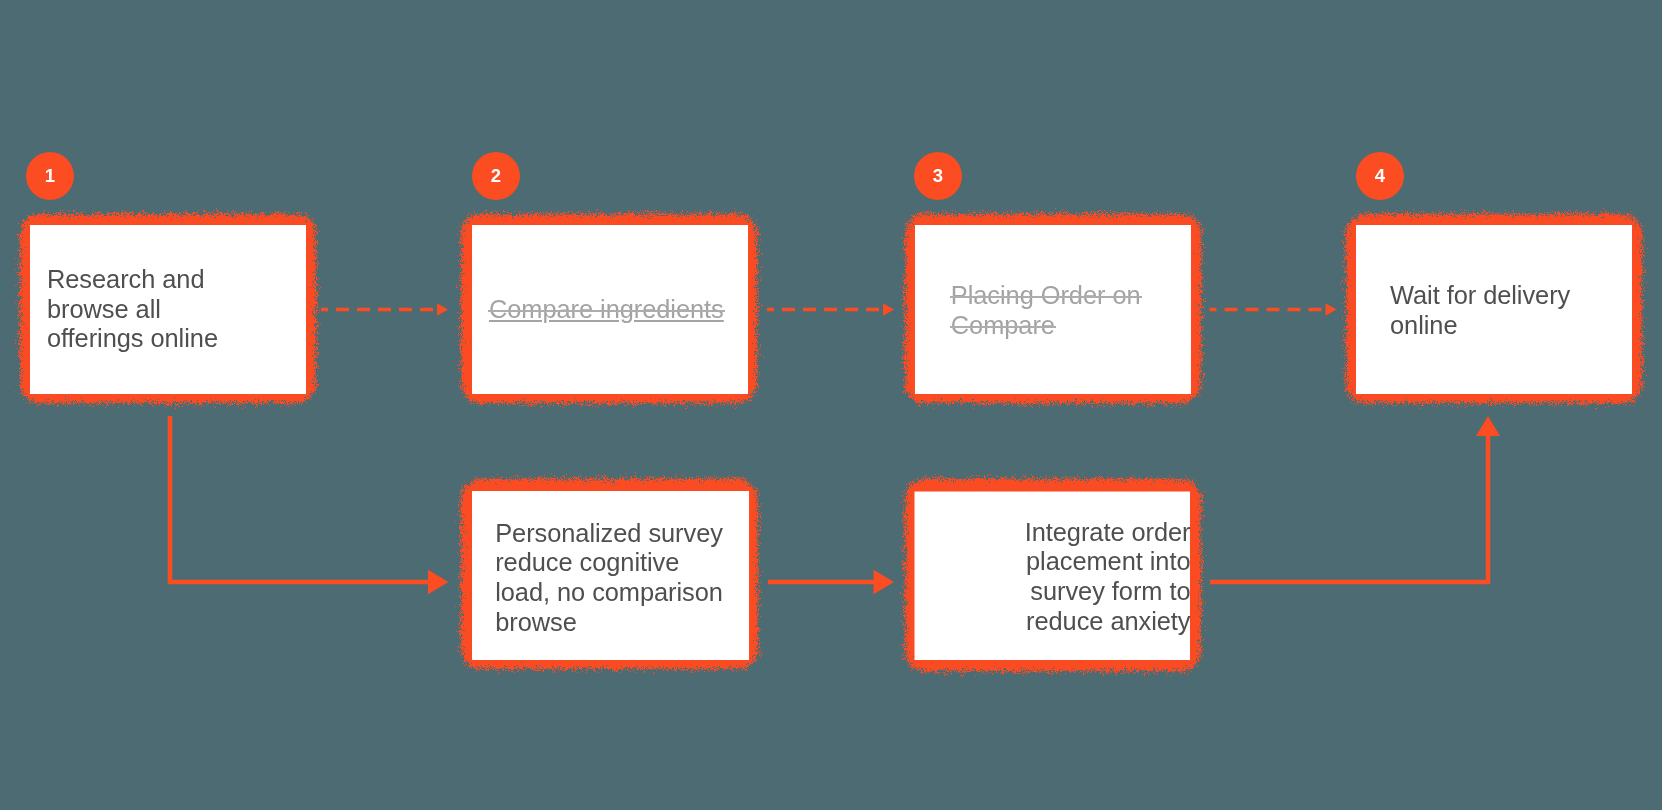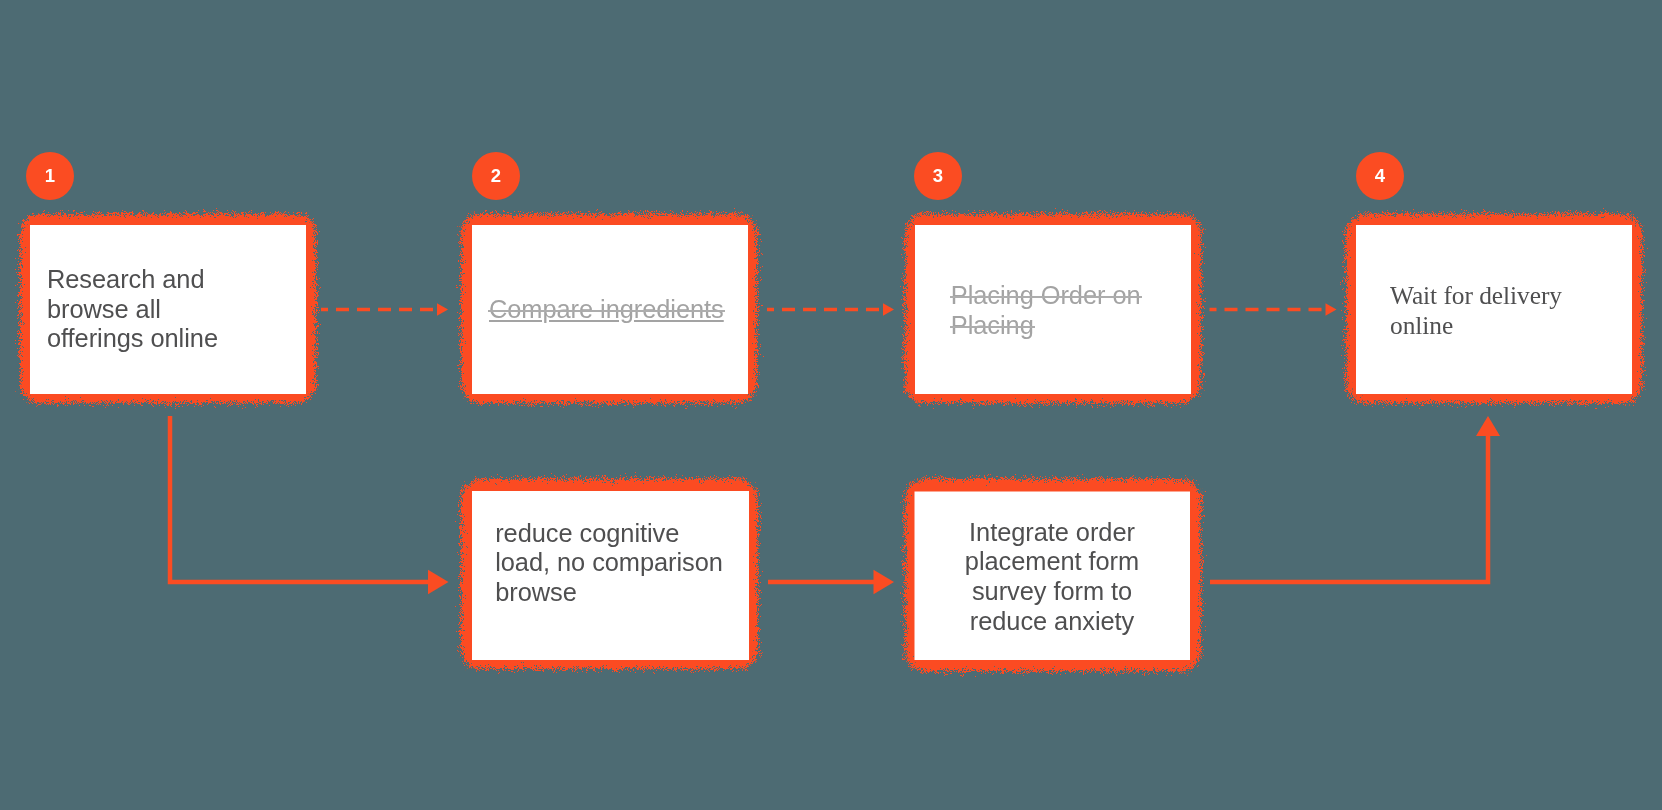--- a/index.html
+++ b/index.html
@@ -87,34 +87,35 @@
   <div class="node-label" style="left:47px;top:264.8px;">
       <div class="ln">Research and</div>
       <div class="ln">browse all</div>
       <div class="ln">offerings online</div>
     </div>
   <div class="node-label struck" style="left:489px;top:295.2px;text-decoration:underline;">
       <div class="ln">Compare ingredients</div>
     </div>
   <div class="node-label struck" style="left:950.8px;top:280.9px;text-align:center;">
       <div class="ln">Placing Order on</div>
-      <div class="ln">Placing</div>
+      <div class="ln">Compare</div>
     </div>
-  <div class="node-label" style="left:1390px;top:281.4px;font-family:Liberation Serif, serif;">
+  <div class="node-label" style="left:1390px;top:281.4px;">
       <div class="ln">Wait for delivery</div>
       <div class="ln">online</div>
     </div>
   <div class="node-label" style="left:495.2px;top:518.5px;">
+      <div class="ln">Personalized survey</div>
       <div class="ln">reduce cognitive</div>
       <div class="ln">load, no comparison</div>
       <div class="ln">browse</div>
     </div>
-  <div class="node-label center" style="left:913.5px;top:517.5px;width:277px;">
+  <div class="node-label center" style="left:913.5px;top:517.5px;width:277px;text-align:right;">
       <div class="ln">Integrate order</div>
-      <div class="ln">placement form</div>
+      <div class="ln">placement into</div>
       <div class="ln">survey form to</div>
       <div class="ln">reduce anxiety</div>
     </div>
 
   <div class="badge-num" style="left:26px;top:152px;">1</div>
   <div class="badge-num" style="left:472px;top:152px;">2</div>
   <div class="badge-num" style="left:914px;top:152px;">3</div>
   <div class="badge-num" style="left:1356px;top:152px;">4</div>
 
 </div>

